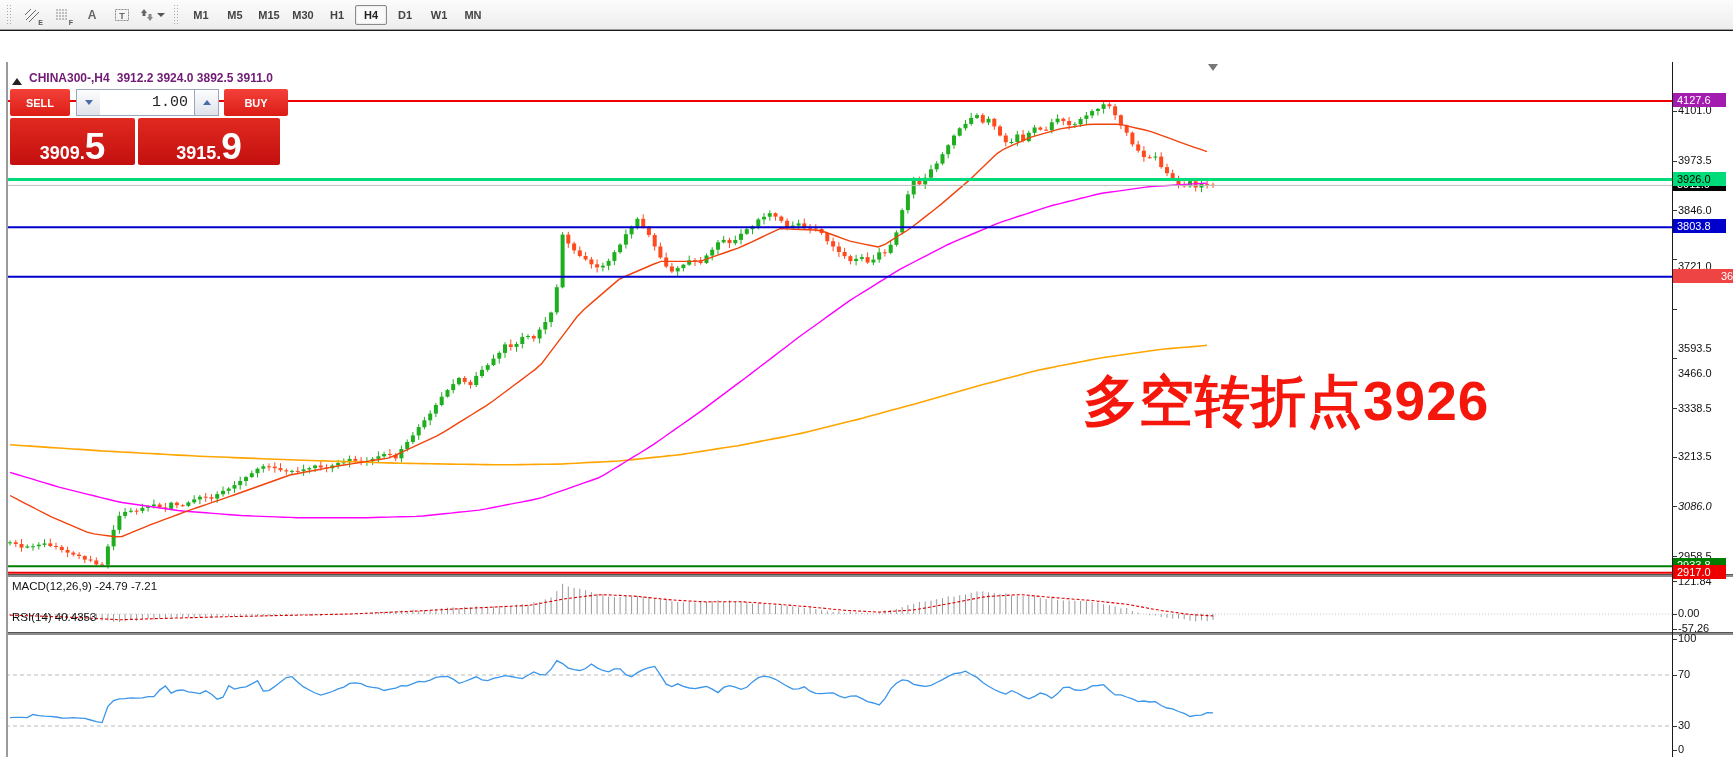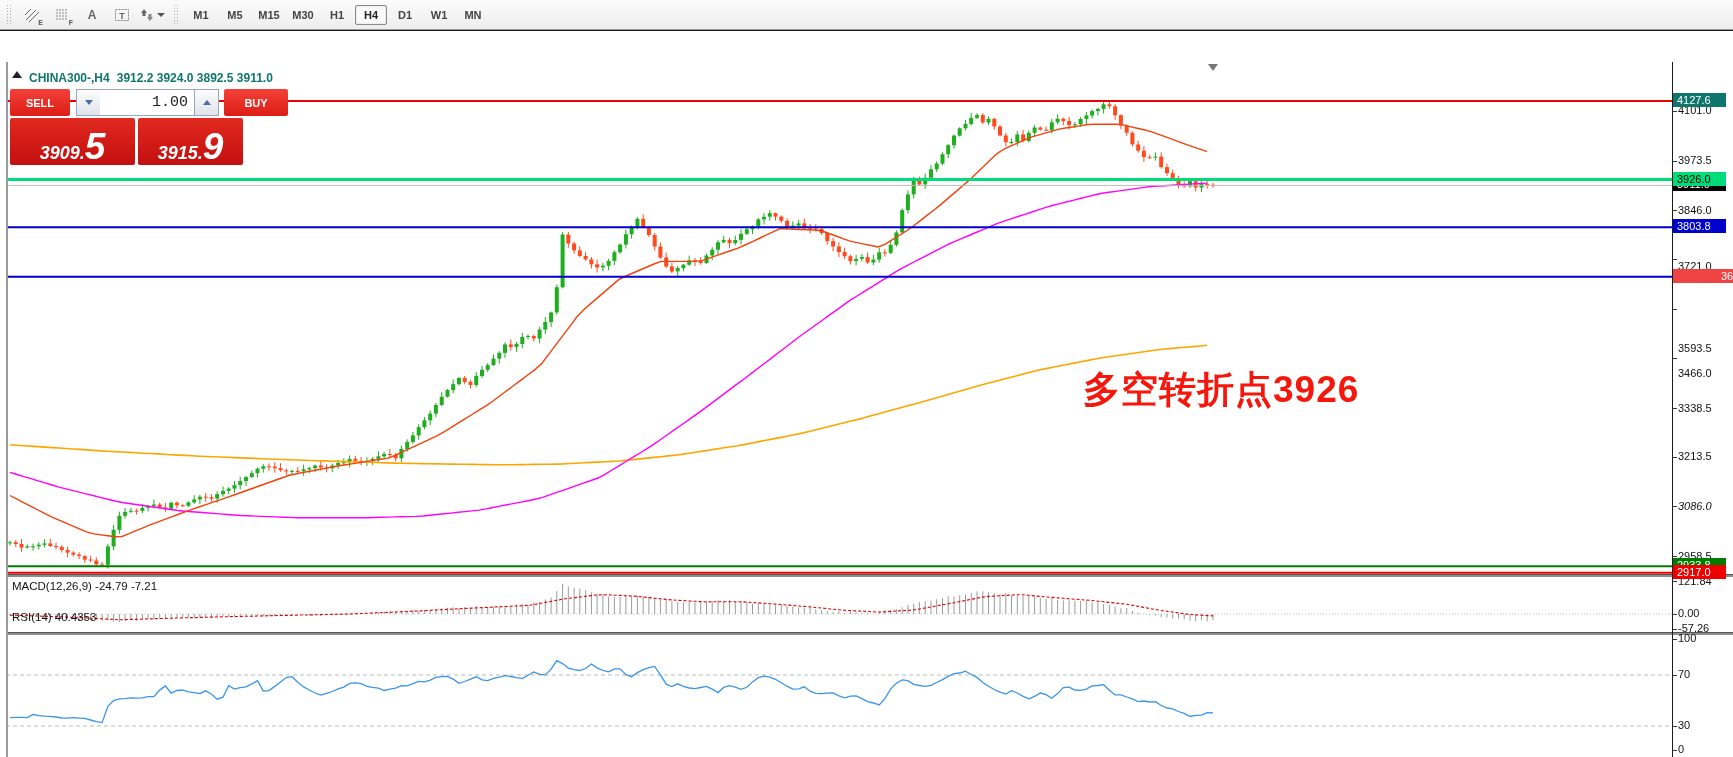--- a/index.html
+++ b/index.html
@@ -21,53 +21,53 @@
   .tf-btn.active{background:#fafafa;border:1px solid #8a8a8a;box-shadow:inset 0 0 2px #ccc;color:#222;}
 
   
   .chart-area{position:absolute;left:0;top:30px;width:1733px;height:727px;background:#fff;
     border-top:1px solid #1a1a1a;}
   .pane-border{position:absolute;left:6px;width:1727px;height:2px;background:#8c8c8c;border-top:1px solid #555;}
   .left-border{position:absolute;left:6px;top:31px;width:2px;height:698px;background:#9a9a9a;}
   .axis-sep{position:absolute;left:1672px;top:31px;width:1px;height:698px;background:#1a1a1a;}
   svg.pane{position:absolute;left:6px;background:#fff;}
 
-  .symbol-header{position:absolute;left:12px;top:40px;font-size:12px;font-weight:bold;color:#0f766e;
-    display:flex;align-items:flex-start;gap:7px;white-space:pre;}
+  .symbol-header{position:absolute;left:12px;top:40px;font-size:12px;font-weight:bold;color:#701a75;
+    display:flex;align-items:flex-end;gap:7px;white-space:pre;}
   .collapse-tri{width:0;height:0;border-left:5px solid transparent;border-right:5px solid transparent;
     border-bottom:7px solid #222;display:inline-block;}
 
   
   .trade-widget{position:absolute;left:10px;top:58px;width:282px;}
   .tw-row1{display:flex;height:27px;align-items:stretch;}
   .tw-btn{background:linear-gradient(#f3413a,#dc1d15);color:#fff;font-weight:bold;font-size:11px;
     display:flex;align-items:center;justify-content:center;border-radius:2px;cursor:pointer;}
   .sell-btn{width:60px;}
   .buy-btn{width:64px;margin-left:5px;}
   .vol-down,.vol-up{width:23px;background:linear-gradient(#fdfdfd,#dfe3ea);border:1px solid #9aa7bd;
     display:flex;align-items:center;justify-content:center;cursor:pointer;}
   .vol-down{margin-left:6px;border-right:none;}
   .tri-up{width:0;height:0;border-left:4px solid transparent;border-right:4px solid transparent;border-bottom:5px solid #4a6da8;}
   .tri-down{width:0;height:0;border-left:4px solid transparent;border-right:4px solid transparent;border-top:5px solid #4a6da8;}
   .vol-field{width:88px;border:1px solid #9aa7bd;border-left:none;border-right:none;text-align:right;
     font-size:15px;color:#222;padding:0 6px 0 0;font-family:Liberation Mono, monospace;outline:none;}
   .tw-row2{display:flex;margin-top:2px;gap:3px;}
   .price-panel{height:44px;background:linear-gradient(#e02a20,#c30f0f);color:#fff;border-radius:2px;
-    display:flex;align-items:flex-end;justify-content:center;padding-bottom:3px;cursor:pointer;font-style:italic;}
+    display:flex;align-items:flex-end;justify-content:center;padding-bottom:3px;cursor:pointer;}
   .price-panel .pp-small{font-size:18px;font-weight:bold;line-height:1;}
   .price-panel .pp-big{font-size:37px;font-weight:bold;line-height:0.82;}
   .sell-panel{width:125px;}
-  .buy-panel{width:105px;}
+  .buy-panel{width:142px;}
 
   
   .ind-label{position:absolute;left:12px;font-size:11.5px;color:#111;}
   .axis-label{position:absolute;left:1678px;font-size:11px;color:#111;white-space:nowrap;}
   .axis-dash{position:absolute;left:1672px;width:5px;height:1px;background:#333;}
   .hl-label{position:absolute;left:1673px;width:49px;font-size:11px;padding:1px 0 1px 4px;white-space:nowrap;}
-  .annotation{position:absolute;left:1083px;top:334px;font-size:37px;font-weight:600;color:#f5170c;
+  .annotation{position:absolute;left:1083px;top:334px;font-size:55px;font-weight:600;color:#f5170c;
     white-space:nowrap;letter-spacing:1px;}
   .shift-marker{position:absolute;left:1208px;top:33px;width:0;height:0;
     border-left:5px solid transparent;border-right:5px solid transparent;border-top:7px solid #777;}
 </style>
 </head>
 <body>
 
 <div class="toolbar">
   <div class="grip"></div>
   <div id="tool-group" style="display:flex;">
@@ -824,21 +824,21 @@
       <div class="axis-label" style="top: 320.833px; margin-top: 15px;">3466.0</div>
       <div class="axis-dash" style="top: 377.021px;"></div>
       <div class="axis-label" style="top: 370.521px;">3338.5</div>
       <div class="axis-dash" style="top: 425.735px;"></div>
       <div class="axis-label" style="top: 419.235px;">3213.5</div>
       <div class="axis-dash" style="top: 475.424px;"></div>
       <div class="axis-label" style="top: 468.924px; font-style: italic;">3086.0</div>
       <div class="axis-dash" style="top: 525.112px;"></div>
       <div class="axis-label" style="top: 518.612px;">2958.5</div>
       <div class="hl-label" style="top: 146.412px; background: rgb(0, 0, 0); color: rgb(255, 255, 255); z-index: 4;">3911.0</div>
-      <div class="hl-label" style="top: 62px; background: #0f766e; color: rgb(255, 255, 255); z-index: 5;">4127.6</div>
+      <div class="hl-label" style="top: 62px; background: #a21caf; color: rgb(255, 255, 255); z-index: 5;">4127.6</div>
       <div class="hl-label" style="top: 140.566px; background: rgb(0, 220, 122); color: rgb(0, 0, 0); z-index: 6;">3926.0</div>
       <div class="hl-label" style="top: 188.189px; background: rgb(0, 0, 204); color: rgb(255, 255, 255); z-index: 5;">3803.8</div>
       <div class="hl-label" style="top: 237.799px; background: #ef4444; color: rgb(255, 255, 255); z-index: 5; padding-left: 48px;">3676.5</div>
       <div class="hl-label" style="top: 527.238px; background: rgb(0, 125, 0); color: rgb(255, 255, 255); z-index: 5;">2933.8</div>
       <div class="hl-label" style="top: 533.785px; background: rgb(238, 0, 0); color: rgb(255, 255, 255); z-index: 5;">2917.0</div>
       <div class="axis-dash" style="top: 550.456px;"></div>
       <div class="axis-label" style="top: 543.956px;">121.84</div>
       <div class="axis-dash" style="top: 582.5px;"></div>
       <div class="axis-label" style="top: 576px;">0.00</div>
       <div class="axis-dash" style="top: 597.559px;"></div>

